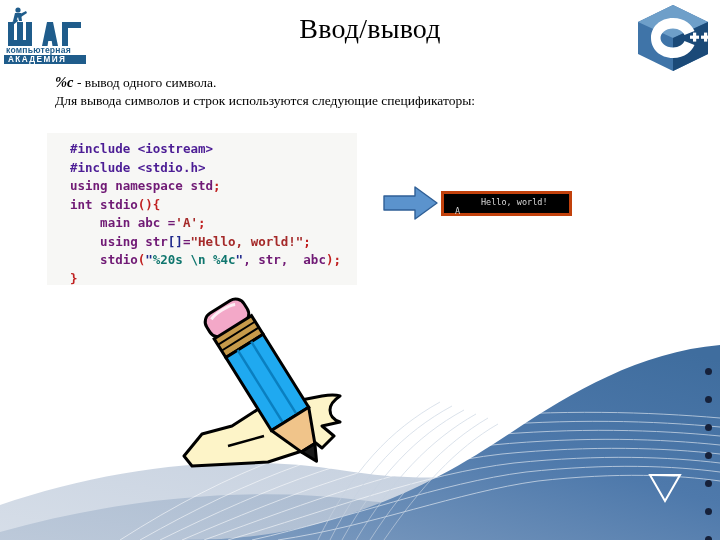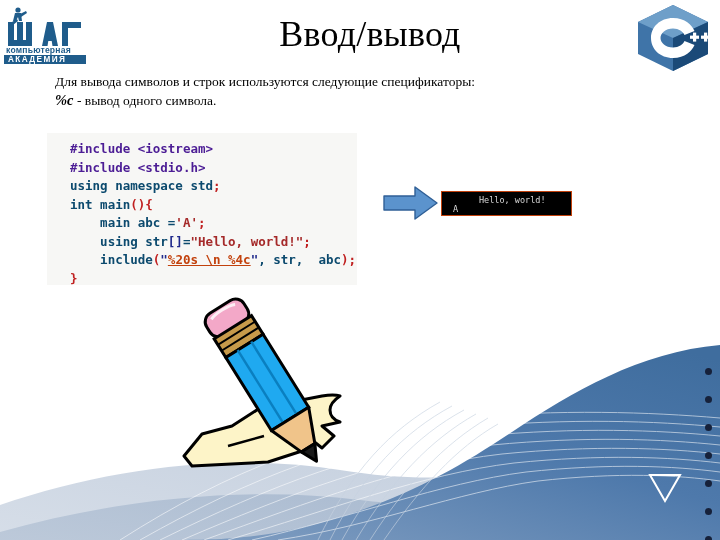--- a/index.html
+++ b/index.html
@@ -47,21 +47,21 @@
   }
 
   
   .slide-title {
     position: absolute;
     left: 150px;
     top: 13px;
     width: 440px;
     text-align: center;
     font-family: "Liberation Serif", serif;
-    font-size: 36px;
+    font-size: 28px;
     color: #000000;
     letter-spacing: 0.2px;
     white-space: nowrap;
   }
 
   
   .body-text {
     position: absolute;
     left: 55px;
     top: 73px;
@@ -92,44 +92,44 @@
     left: 70px;
     top: 140px;
     font-family: "DejaVu Sans Mono", monospace;
     font-size: 12.5px;
     font-weight: bold;
     line-height: 18.5px;
     color: #1f1f1f;
     white-space: pre;
   }
   .c-pre   { color: #4c1d95; }   
-  .c-kw    { color: #0c4a6e; }   
+  .c-kw    { color: #701a75; }   
   .c-str   { color: #a52a2a; }   
-  .c-fmt   { color: #c2410c; text-decoration: underline; }   
+  .c-fmt   { color: #0f766e; }   
   .c-punc  { color: #c02020; }   
   .c-blue  { color: #202a8c; }   
 
   
   .arrow {
     position: absolute;
     left: 382px;
     top: 184px;
     width: 58px;
     height: 38px;
   }
 
   
   .console {
     position: absolute;
     left: 441px;
     top: 191px;
     width: 131px;
     height: 25px;
     background: #000000;
-    border: 1px solid #c2410c;
+    border: 3px solid #c2410c;
     box-sizing: border-box;
   }
   .console-line {
     position: absolute;
     font-family: "DejaVu Sans Mono", monospace;
     font-size: 8.5px;
     color: #d8d8d8;
     white-space: pre;
     line-height: 10px;
   }
@@ -275,32 +275,32 @@
       <rect x="58" y="33.6" width="9" height="3.2"></rect>
       <rect x="61" y="30.6" width="3.2" height="9"></rect>
       <rect x="69" y="33.6" width="9" height="3.2"></rect>
       <rect x="72" y="30.6" width="3.2" height="9"></rect>
     </g>
   </svg>
 
   <div class="slide-title">Ввод/вывод</div>
 
   <div class="body-text">
+    <div class="line"><span class="spec">%c</span><span> - вывод одного символа.</span></div>
     <div class="line">Для вывода символов и строк используются следующие спецификаторы:</div>
-    <div class="line"><span class="spec">%c</span><span> - вывод одного символа.</span></div>
   </div>
 
   <div class="code-block"></div>
   <div class="code-text"><span class="c-pre">#include</span><span class="c-pre"> &lt;iostream&gt;</span>
 <span class="c-pre">#include</span><span class="c-pre"> &lt;stdio.h&gt;</span>
 <span class="c-kw">using namespace std</span><span class="c-punc">;</span>
-<span class="c-kw">int main</span><span class="c-punc">(){</span>
+<span class="c-kw">int stdio</span><span class="c-punc">(){</span>
 <span class="c-kw">    main abc =</span><span class="c-str">'A'</span><span class="c-punc">;</span>
 <span class="c-kw">    using str</span><span class="c-blue">[]</span><span class="c-kw">=</span><span class="c-str">"Hello, world!"</span><span class="c-punc">;</span>
-<span class="c-kw">    include</span><span class="c-punc">(</span><span class="c-blue">"</span><span class="c-fmt">%20s \n %4c</span><span class="c-blue">"</span><span class="c-kw">, str,  abc</span><span class="c-punc">)</span><span class="c-punc">;</span>
+<span class="c-kw">    stdio</span><span class="c-punc">(</span><span class="c-blue">"</span><span class="c-fmt">%20s \n %4c</span><span class="c-blue">"</span><span class="c-kw">, str,  abc</span><span class="c-punc">)</span><span class="c-punc">;</span>
 <span class="c-punc">}</span></div>
 
   <svg class="arrow" viewBox="0 0 58 38" xmlns="http://www.w3.org/2000/svg">
     <path d="M2,12 L33,12 L33,3 L55,19 L33,35 L33,26 L2,26 Z" fill="#5b93cd" stroke="#2f5f96" stroke-width="1.4" stroke-linejoin="round"></path>
   </svg>
 
   <div class="console">
     <div class="console-line console-out">Hello, world!</div>
     <div class="console-line console-chr">A</div>
   </div>

